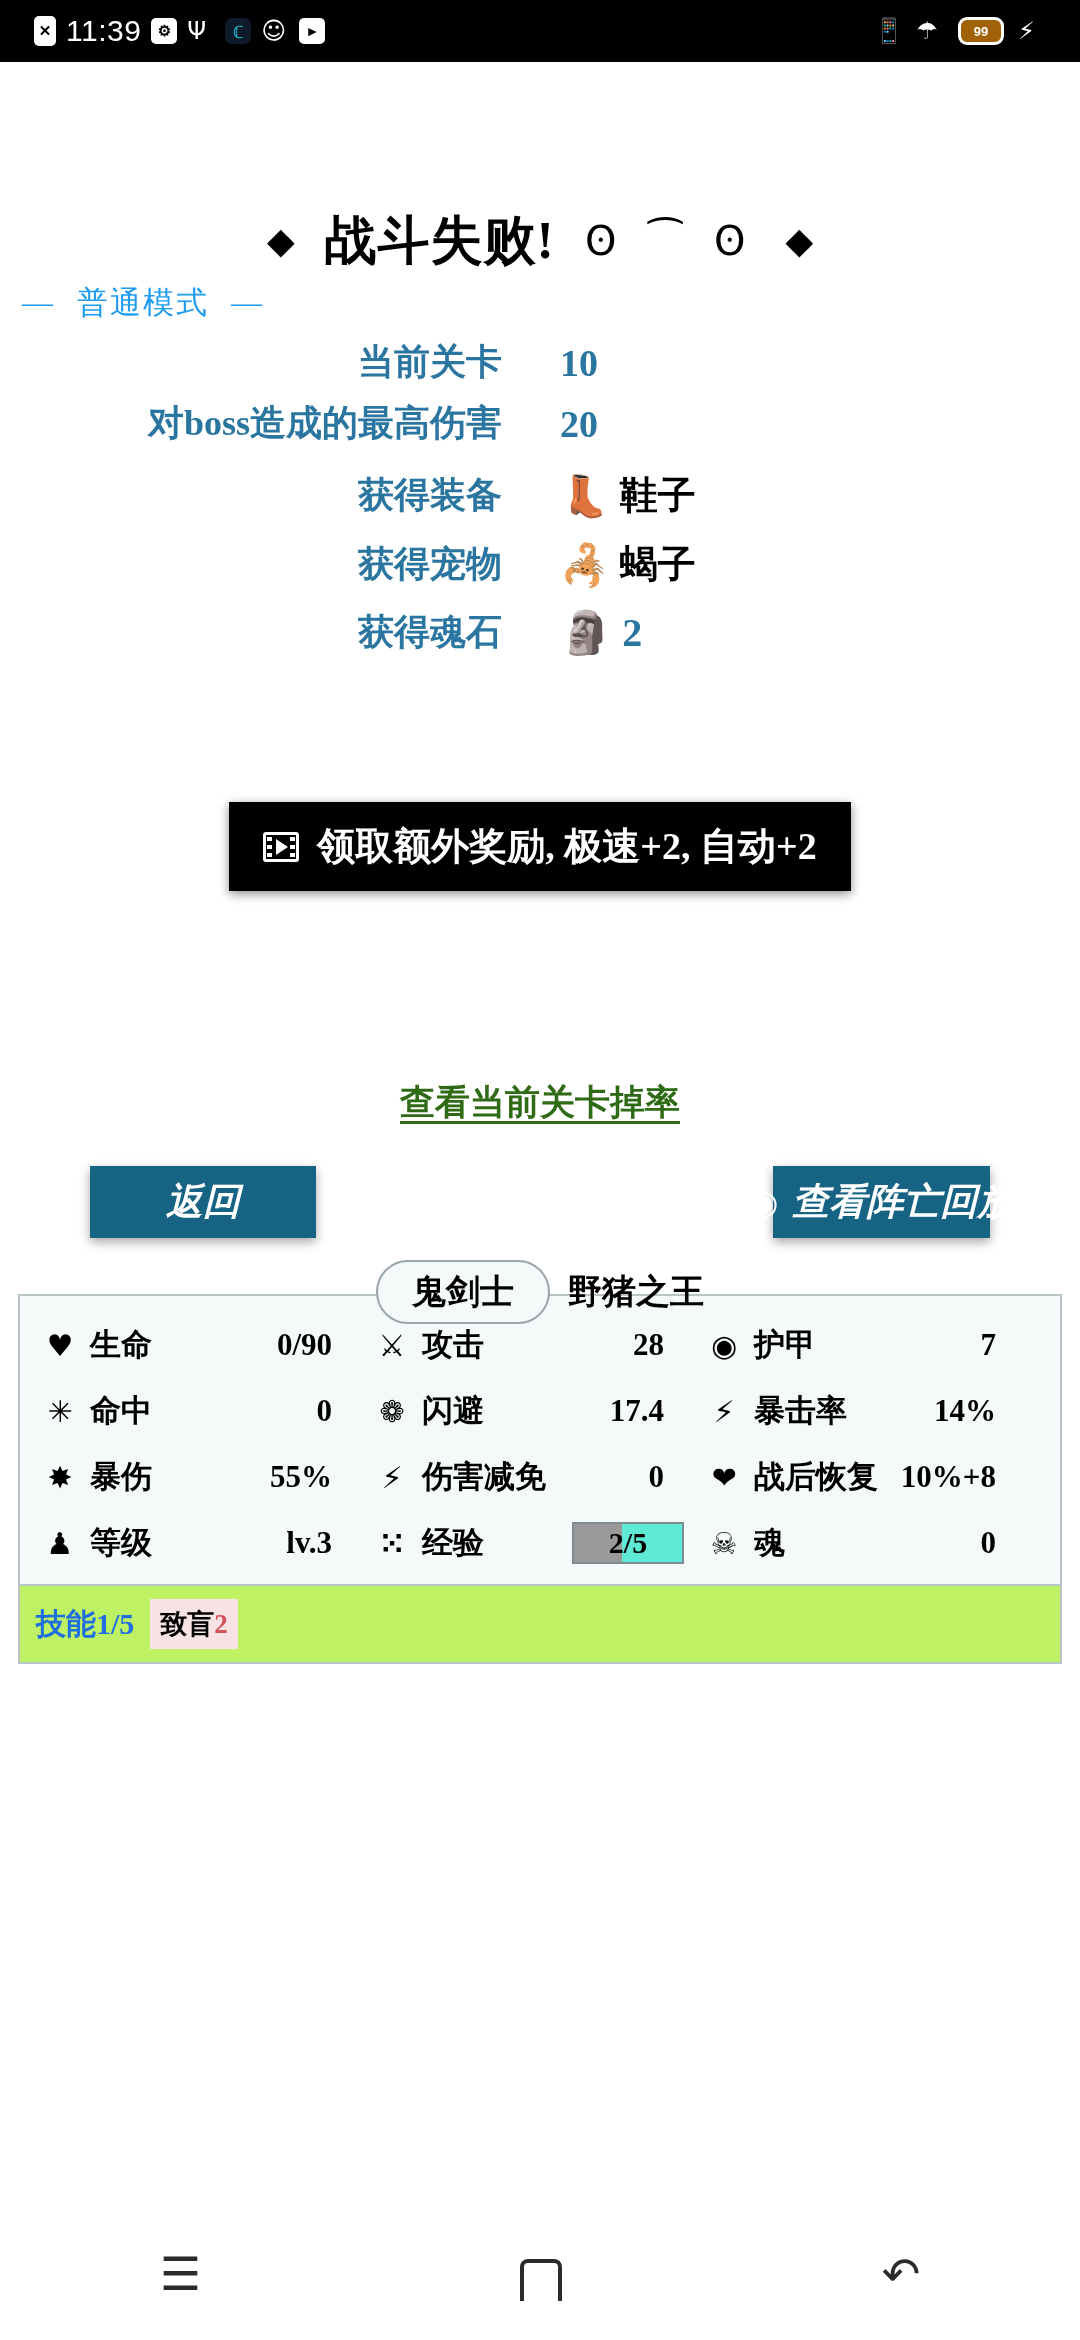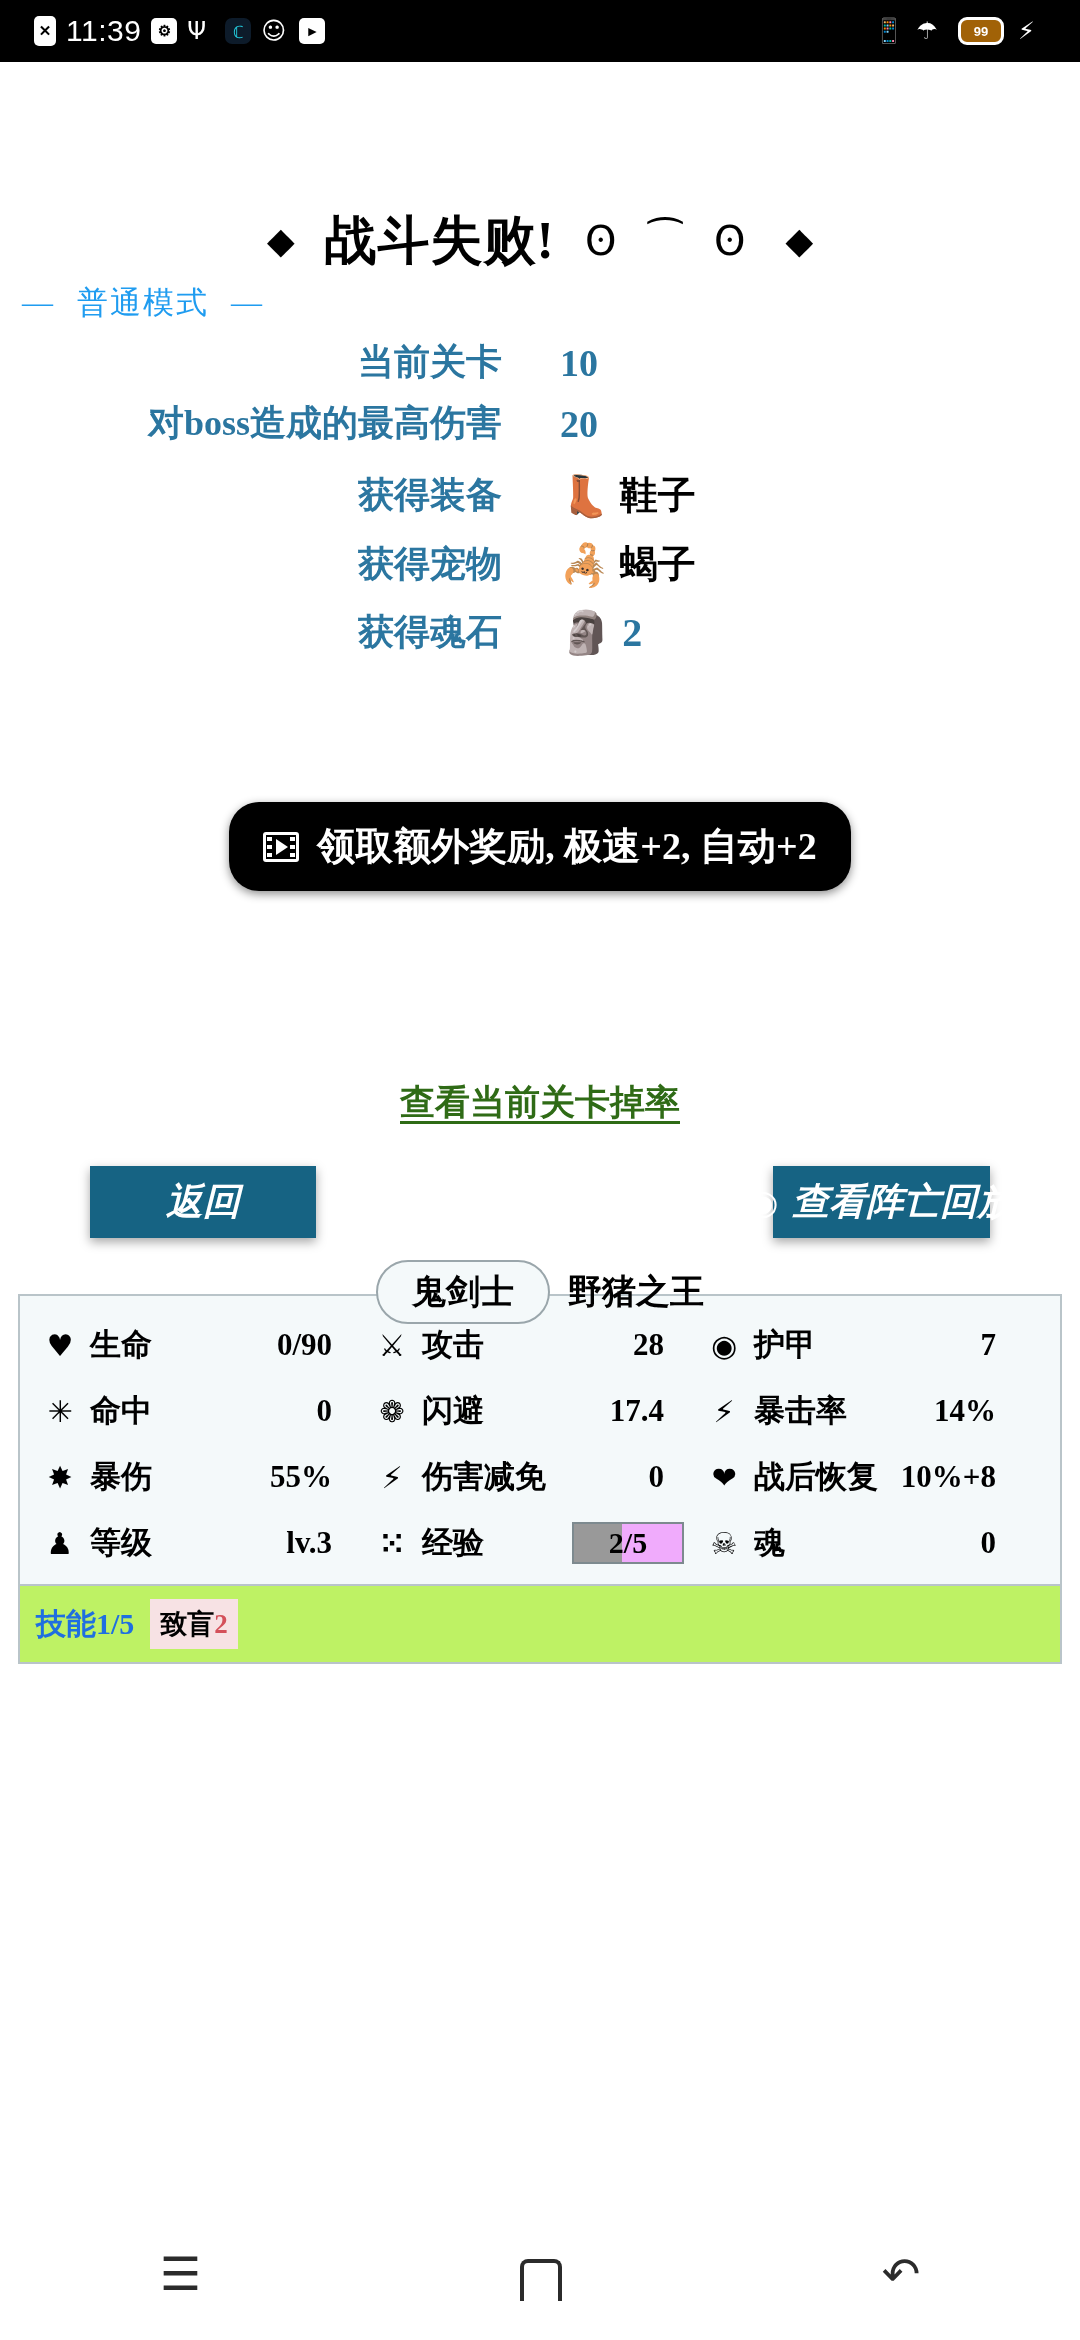--- a/index.html
+++ b/index.html
@@ -69,21 +69,21 @@
   .reward-icon{ font-family:"DejaVu Sans",sans-serif; font-size:40px; line-height:1; }
   .reward-name{ color:#000; font-size:38px; font-weight:bold; }
   .soul-icon{ color:#8b3fd4; font-family:"DejaVu Sans",sans-serif; font-size:42px; }
   .soul-count{ color:#2b76a0; font-size:40px; font-weight:bold; }
 
   
   .reward-btn-wrap{ display:flex; justify-content:center; margin-top:145px; }
   .reward-btn{
     background:#000; color:#fff; font-size:38px; font-weight:bold;
     padding:19px 34px; display:flex; align-items:center; gap:18px;
-    box-shadow:0 3px 10px rgba(0,0,0,.45); white-space:nowrap;border-radius:30px;
+    box-shadow:0 3px 10px rgba(0,0,0,.45); white-space:nowrap;
   }
   .film-ico{
     width:36px;height:30px;border:3px solid #fff;border-radius:3px;position:relative;
     display:flex;align-items:center;justify-content:center;
   }
   .film-ico:before,.film-ico:after{
     content:""; position:absolute; top:2px; bottom:2px; width:5px;
     background:repeating-linear-gradient(#fff 0 4px, #000 4px 8px);
   }
   .film-ico:before{ left:1px; } .film-ico:after{ right:1px; }
@@ -133,21 +133,21 @@
   .stats-grid{
     display:grid; grid-template-columns:1fr 1fr 1fr;
     padding:28px 22px 20px 22px; row-gap:24px;
   }
   .cell{ display:flex; align-items:center; gap:12px; font-size:31px; font-weight:bold; }
   .cell .gicon{ font-family:"DejaVu Sans",sans-serif; font-size:30px; width:36px; text-align:center;}
   .cell .clabel{ min-width:0; }
   .cell .cval{ margin-left:auto; padding-right:42px; }
   .cell.exp .cval{ margin-left:auto; padding-right:52px; }
   .expbar{
-    width:112px;height:42px;border:2px solid #7d8a8f;background:#f0abfc;position:relative;
+    width:112px;height:42px;border:2px solid #7d8a8f;background:#5eead4;position:relative;
     display:flex;align-items:center;justify-content:center;
   }
   .expbar .fill{ position:absolute; left:0; top:0; bottom:0; width:44%; background:#999; }
   .expbar span{ position:relative; font-size:30px; font-weight:bold; }
 
   .skill-bar{
     border-top:2px solid #b9c4c9; padding:13px 16px; display:flex; align-items:center; gap:16px;
     background:#bef264;
   }
   .skill-title{ color:#1f6fe0; font-size:30px; font-weight:bold; }

